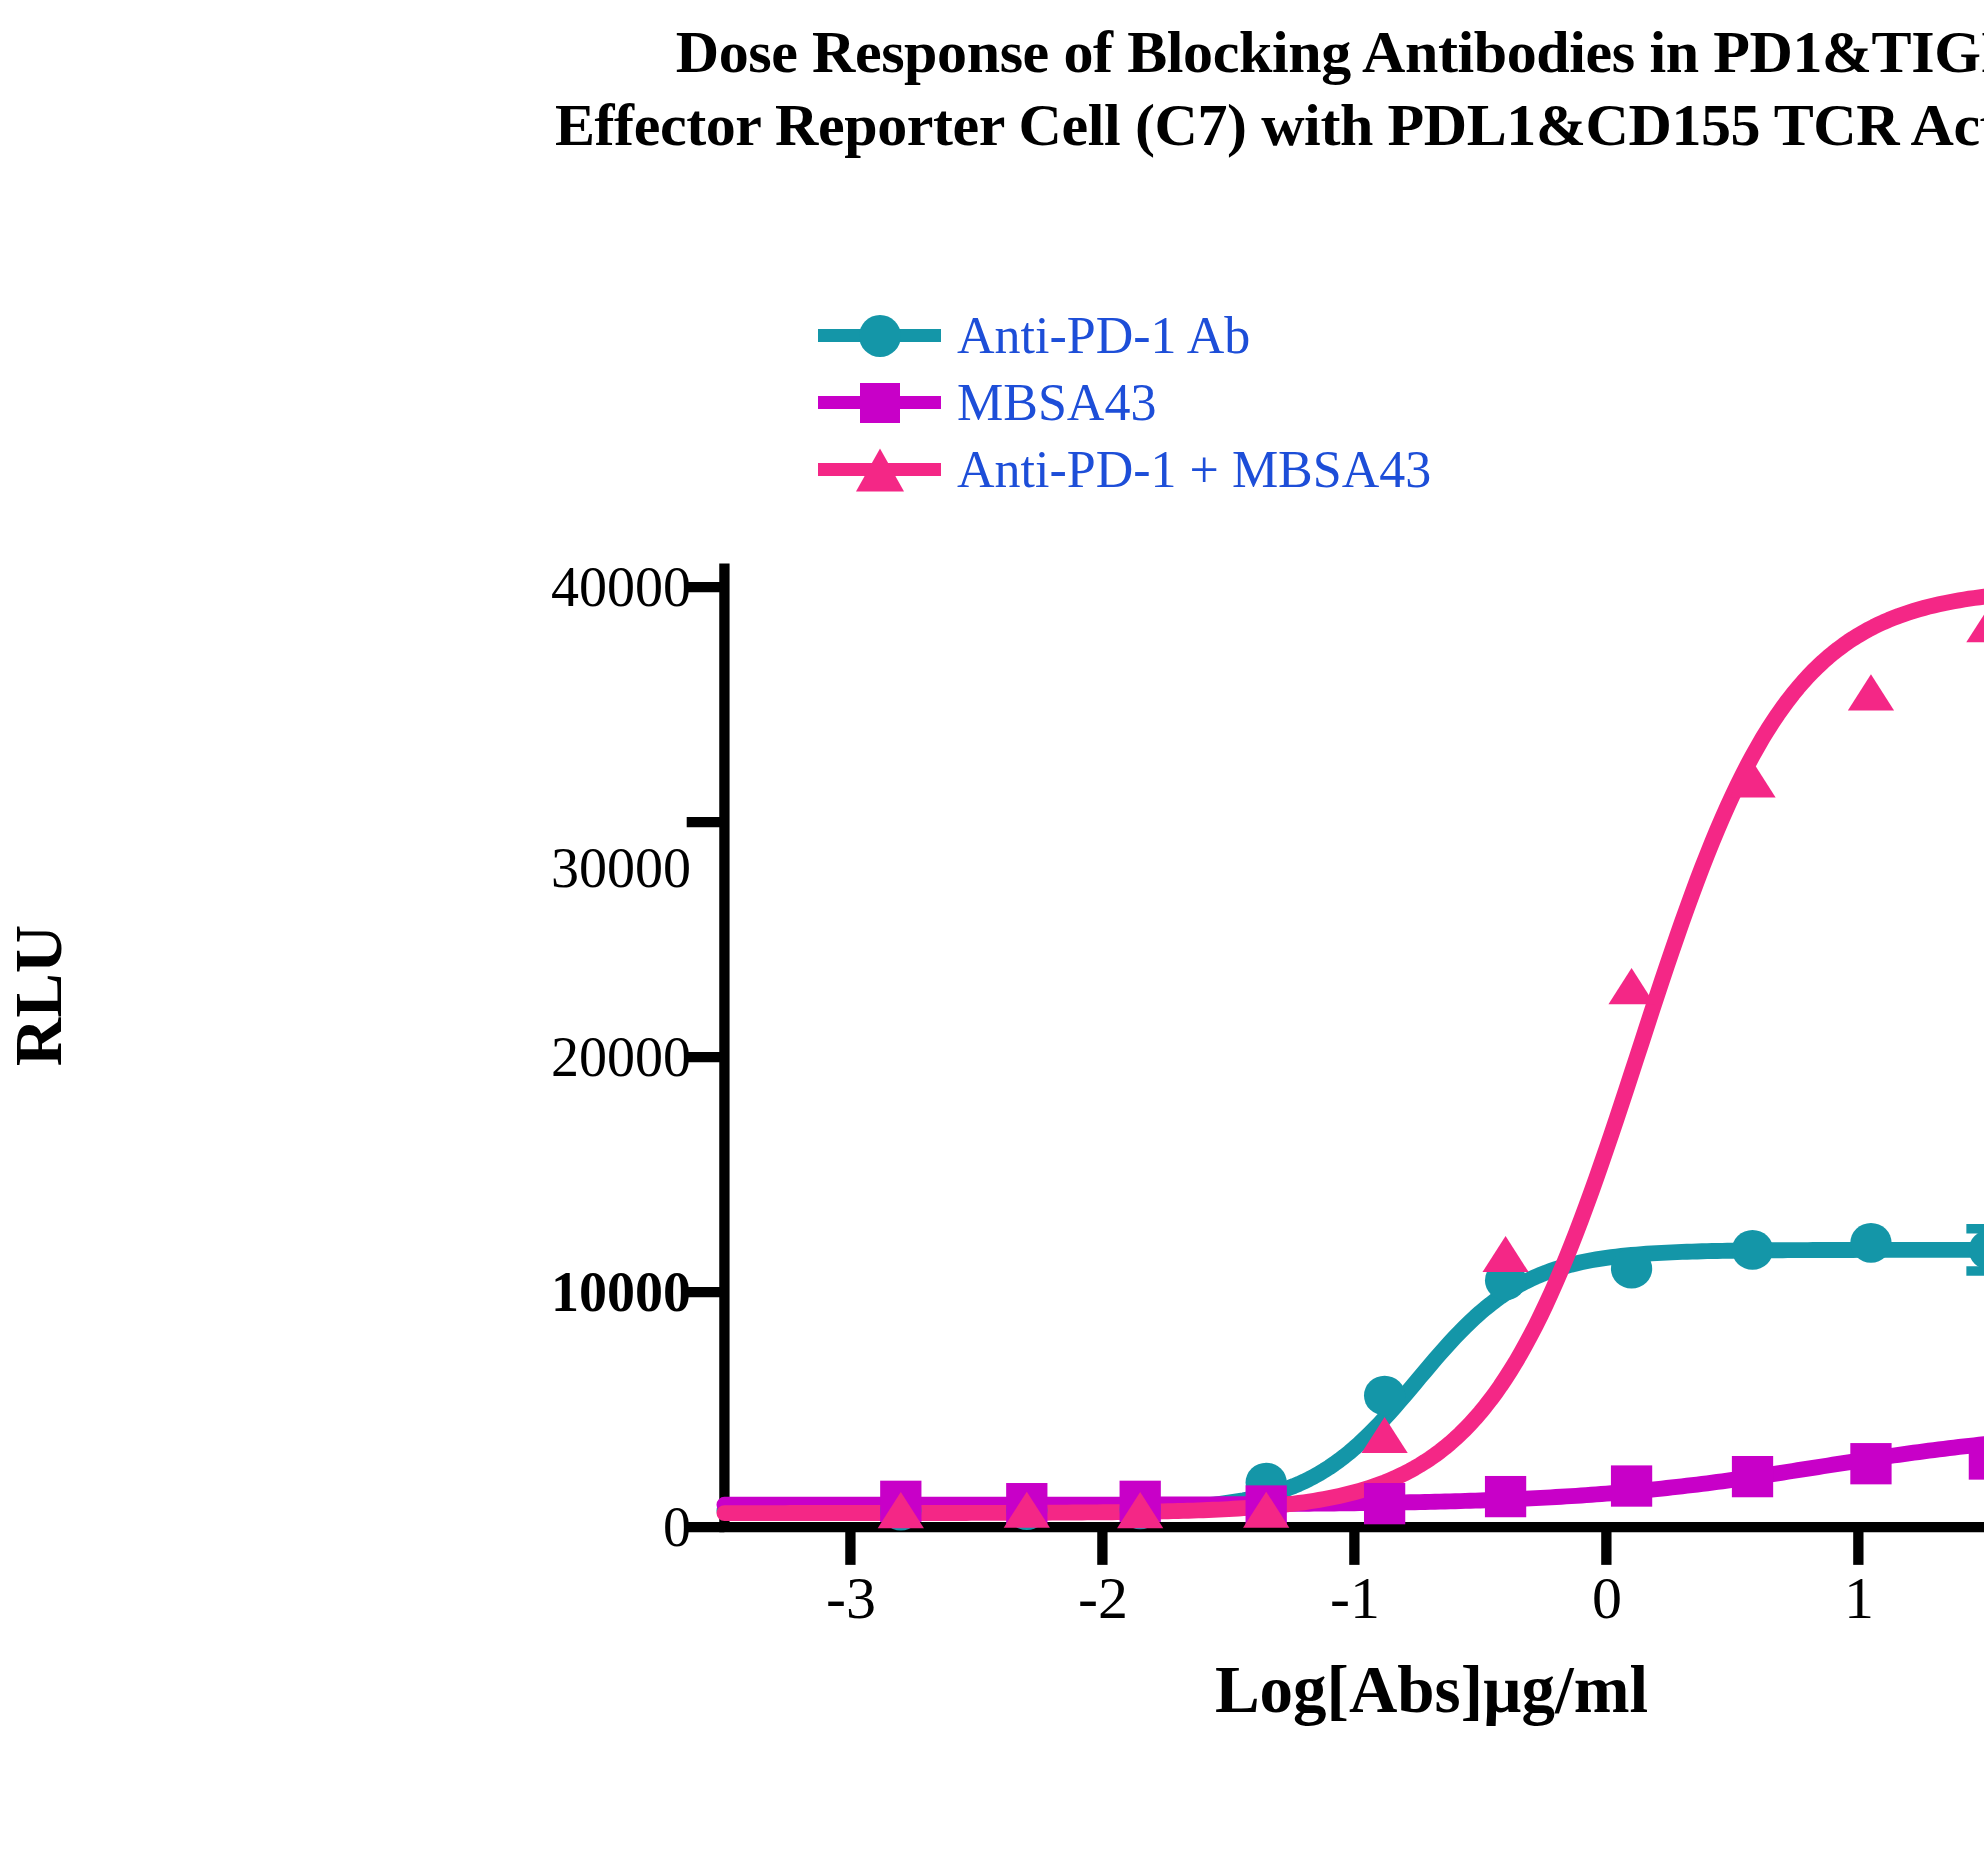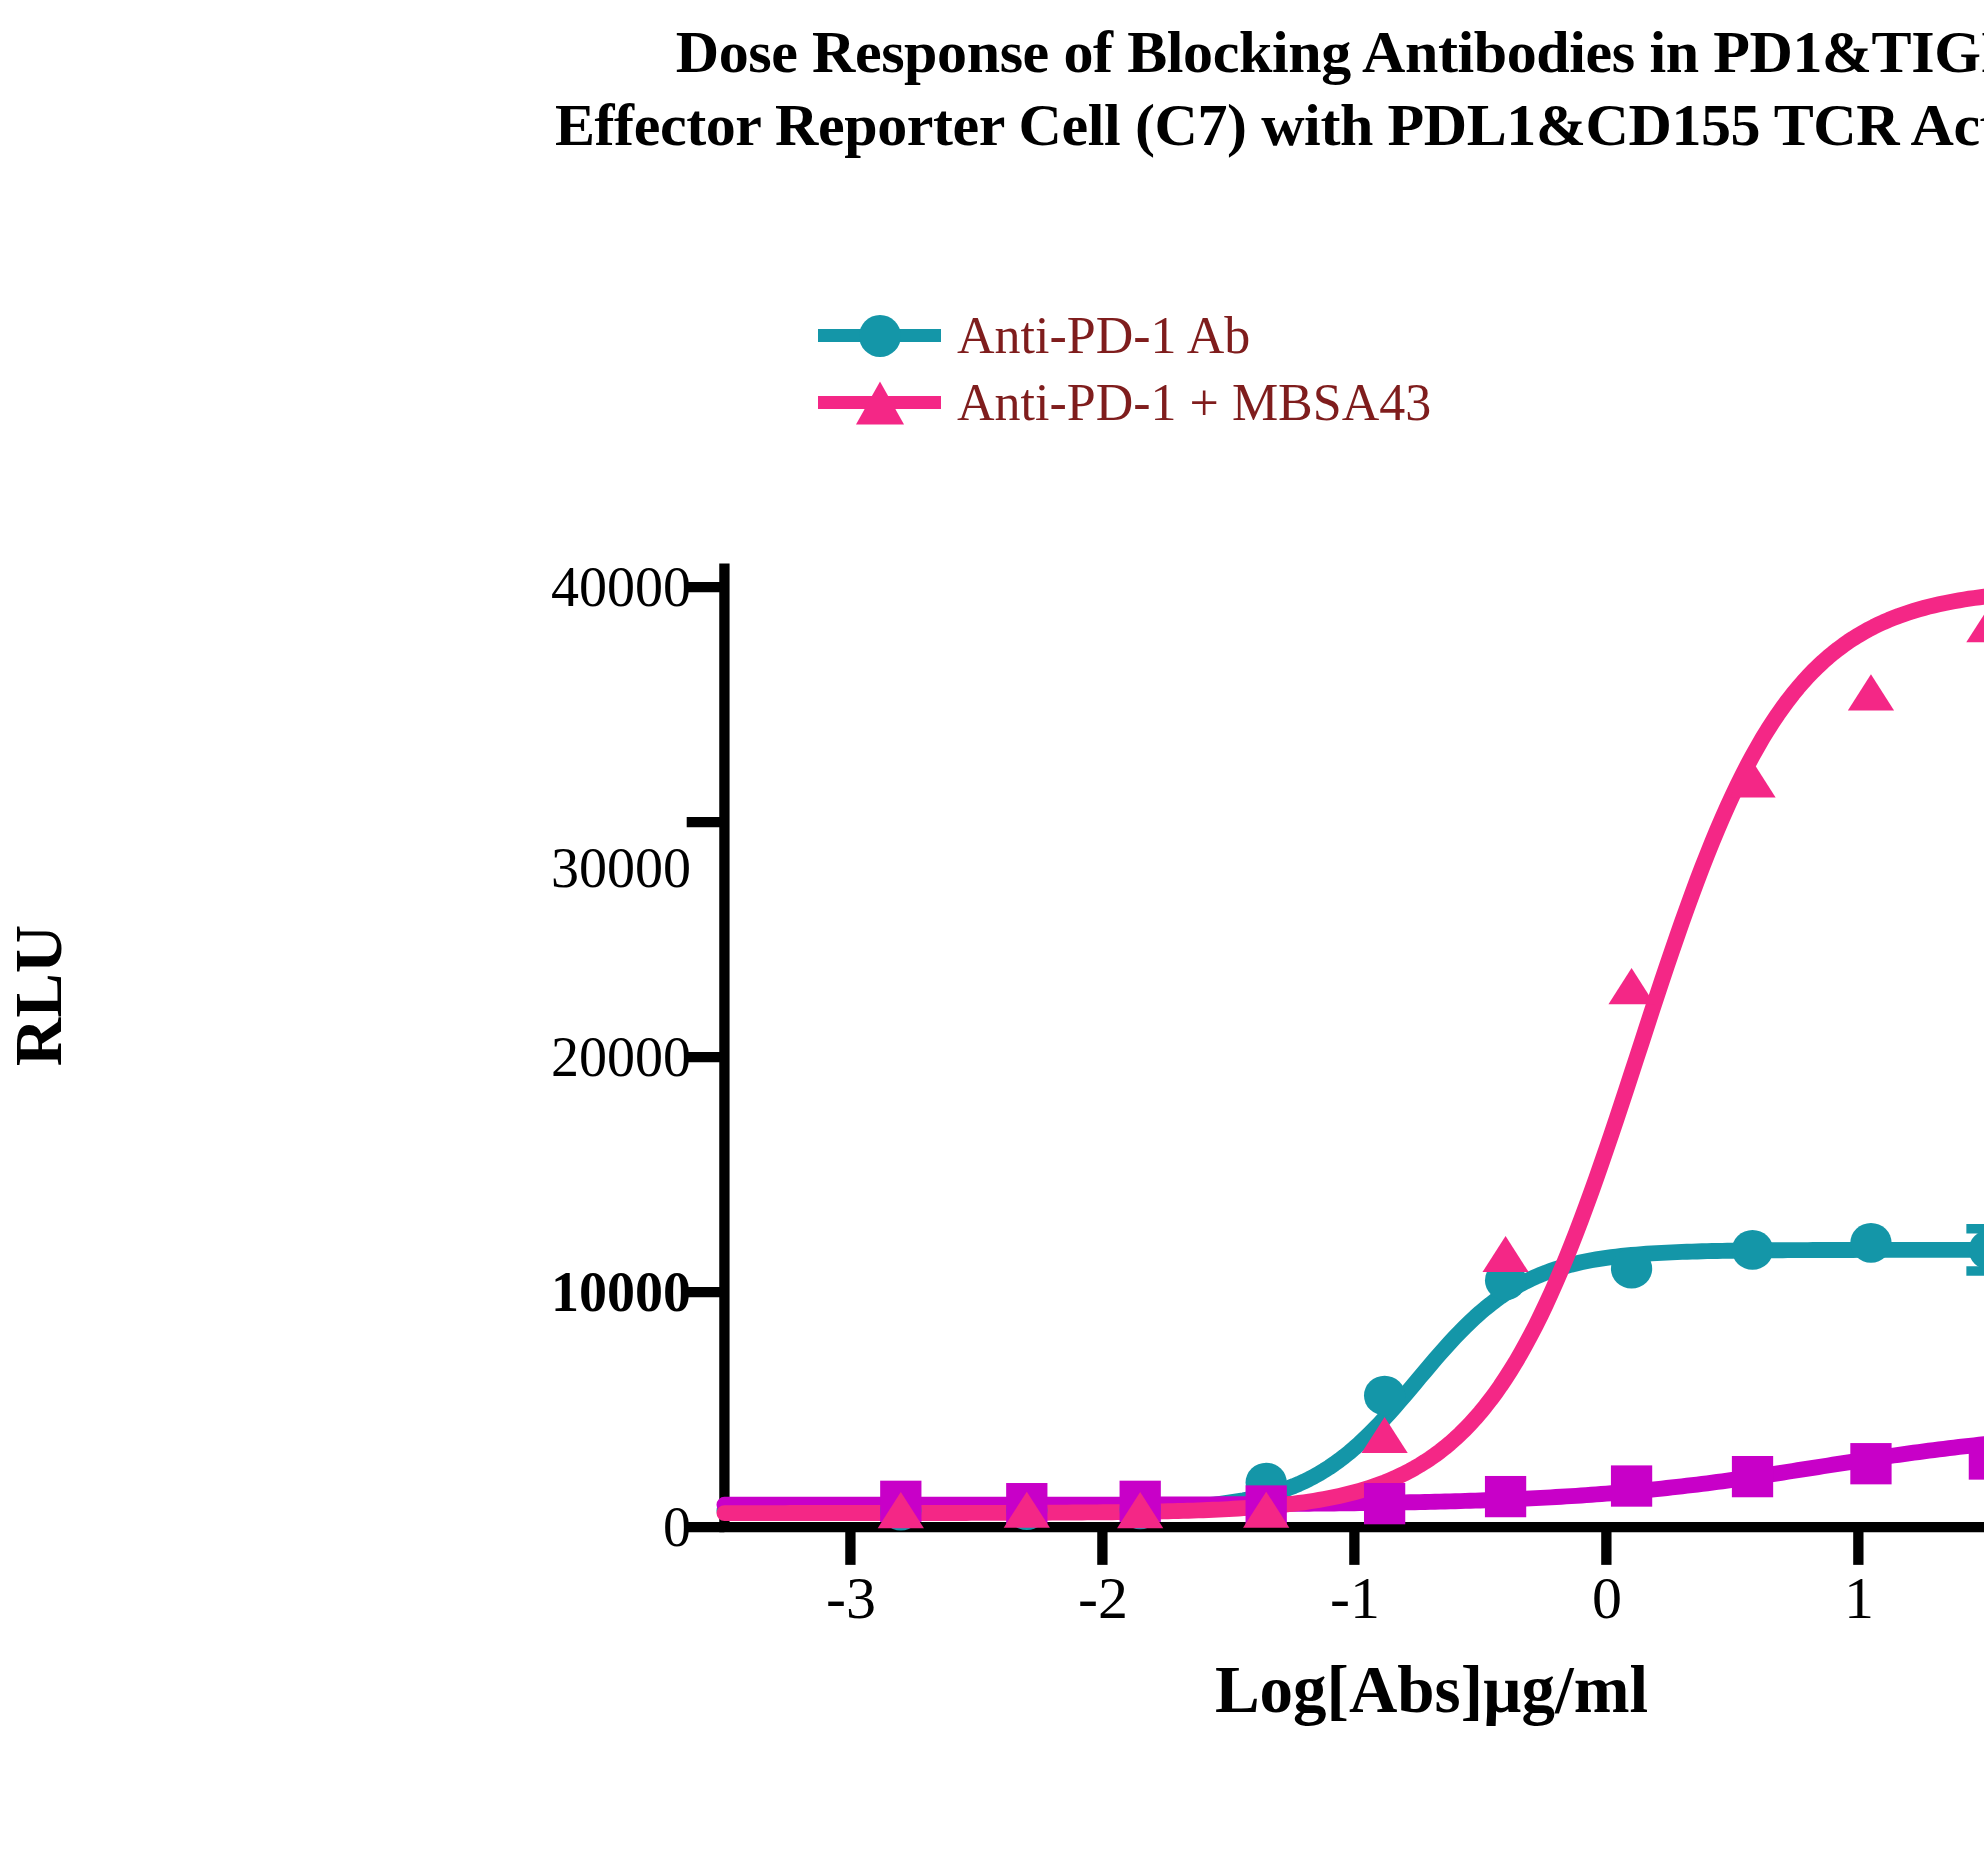--- a/index.html
+++ b/index.html
@@ -14,21 +14,21 @@
   #title div{white-space:nowrap;}
 
   #legend{position:absolute;left:814px;top:302px;}
   .legend-row{display:flex;align-items:center;height:67px;}
   .legend-marker{position:relative;width:131px;height:44px;flex:0 0 131px;}
   .legend-line{position:absolute;left:4px;top:15px;width:123px;height:13.5px;}
   .legend-sym{position:absolute;left:50%;top:50%;transform:translate(-50%,-50%);}
   .sym-circle{width:42px;height:42px;border-radius:50%;}
   .sym-square{width:40px;height:40px;}
   .sym-tri{width:0;height:0;border-left:24.6px solid transparent;border-right:24.6px solid transparent;}
-  .legend-label{font-size:52px;color:#7f1d1d;white-space:nowrap;padding-left:12px;
+  .legend-label{font-size:52px;color:#1d4ed8;white-space:nowrap;padding-left:12px;
                 font-family:"Liberation Serif",serif;text-align:center;}
 
   #ylabel{
     position:absolute;left:-101px;top:957px;width:278px;text-align:center;
     transform:rotate(-90deg);transform-origin:center center;
     font-size:67px;font-weight:bold;color:#000;font-family:"Liberation Serif",serif;
   }
   #xlabel{
     position:absolute;left:725px;top:1651px;width:1413px;text-align:center;
     font-size:67px;font-weight:bold;color:#000;font-family:"Liberation Serif",serif;
@@ -54,20 +54,27 @@
     <div>Effector Reporter Cell (C7) with PDL1&amp;CD155 TCR Activator CHO</div>
   </div>
 
   <div id="legend">
     <div class="legend-row">
       <span class="legend-marker">
         <span class="legend-line" style="background:#1496A8"></span>
         <span class="legend-sym sym-circle" style="background:#1496A8"></span>
       </span>
       <span class="legend-label">Anti-PD-1 Ab</span>
+    </div>
+    <div class="legend-row">
+      <span class="legend-marker">
+        <span class="legend-line" style="background:#C800C8"></span>
+        <span class="legend-sym sym-square" style="background:#C800C8"></span>
+      </span>
+      <span class="legend-label">MBSA43</span>
     </div>
     <div class="legend-row">
       <span class="legend-marker">
         <span class="legend-line" style="background:#F42786"></span>
         <span class="legend-sym sym-tri" style="border-bottom:43px solid #F42786"></span>
       </span>
       <span class="legend-label">Anti-PD-1 + MBSA43</span>
     </div>
   </div>
 

